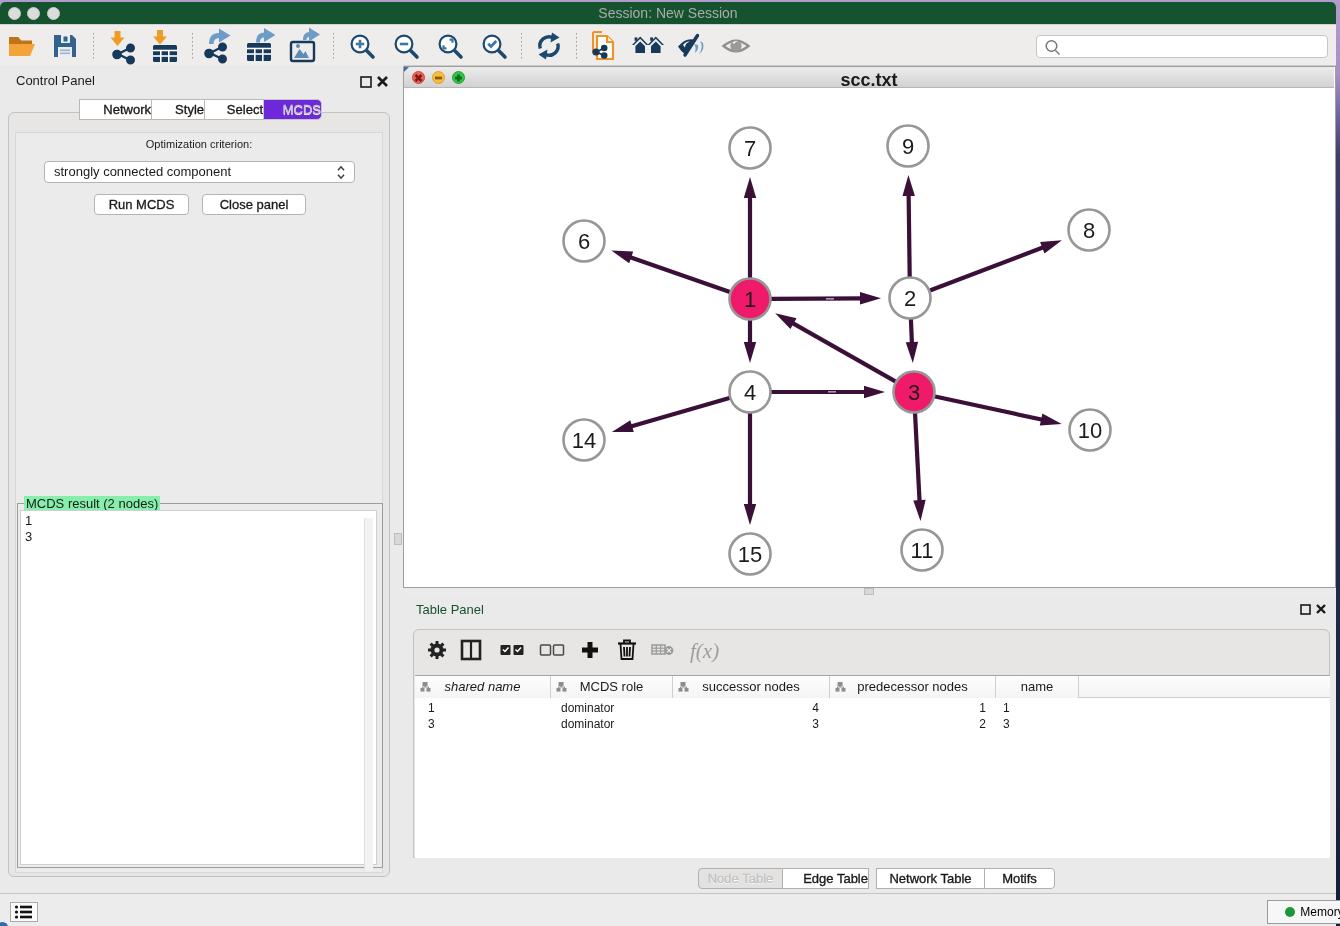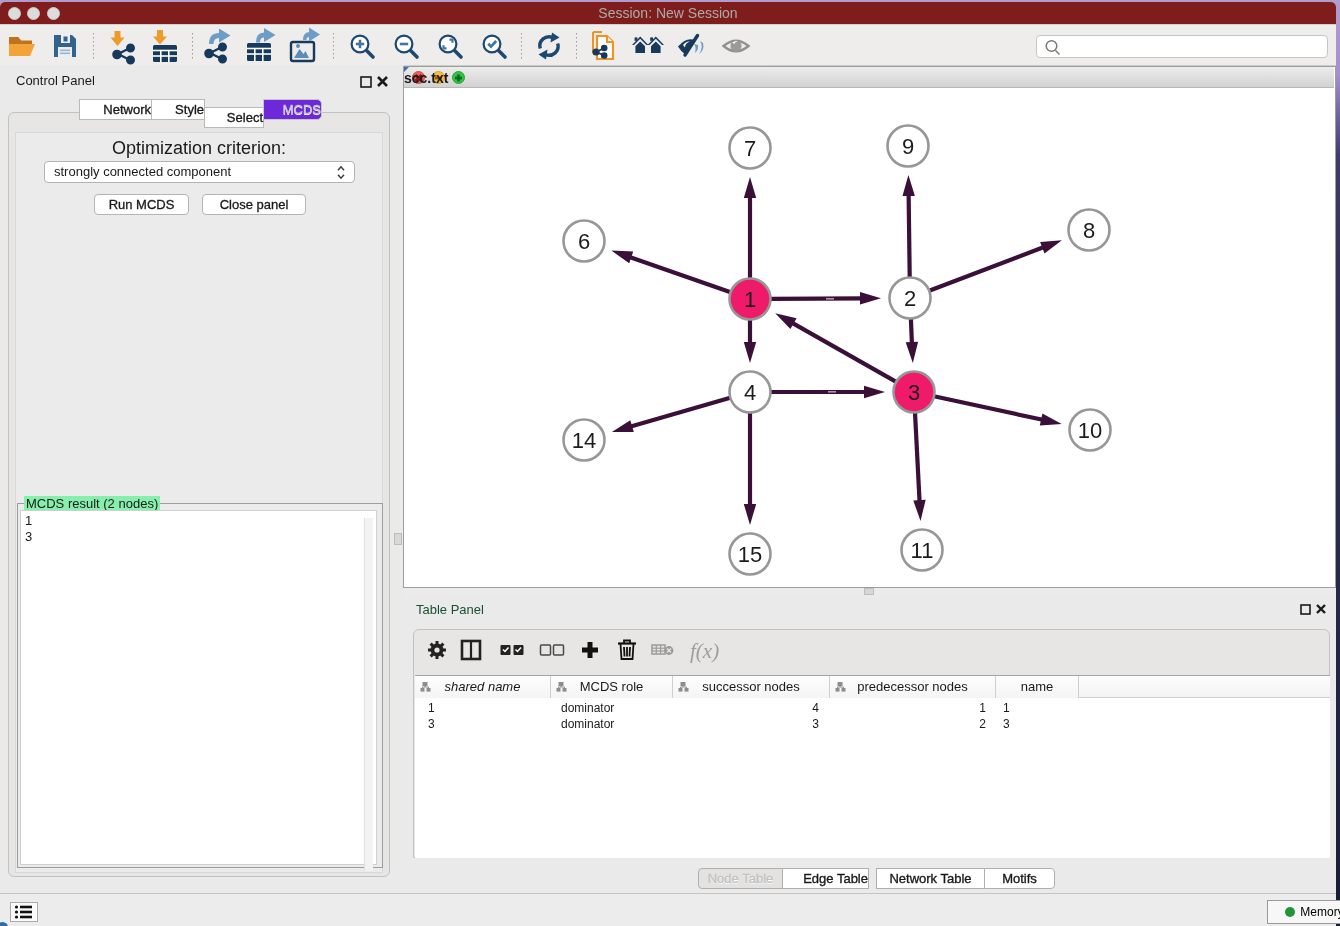--- a/index.html
+++ b/index.html
@@ -4,62 +4,62 @@
 <style>
 * { margin:0; padding:0; box-sizing:border-box; }
 html,body { width:1340px; height:926px; overflow:hidden; }
 body { font-family:"Liberation Sans", sans-serif; position:relative;
   background:linear-gradient(180deg,#b19cce 0px,#a78fc9 75px,#6f64a0 115px,#403c6a 155px,#34315a 260px,#262a4c 550px,#171c36 926px); }
 .abs { position:absolute; }
 #win { position:absolute; left:0; top:2px; width:1336px; height:924px;
   background:#ebebeb; border-radius:5px 5px 0 0; }
 
 #titlebar { position:absolute; left:0; top:0; width:1336px; height:23px;
-  background:#7f1d1d; border-radius:5px 5px 0 0; border-bottom:1px solid #d1d1d1; }
+  background:#14532d; border-radius:5px 5px 0 0; border-bottom:1px solid #d1d1d1; }
 .tl { position:absolute; top:5px; width:13px; height:13px; border-radius:50%;
   background:#dcdcdc; border:1px solid #c9c9c9; }
 #titletext { position:absolute; top:3px; width:100%; text-align:center;
   font-size:14px; color:#ababab; }
 
 #toolbar { position:absolute; left:0; top:23px; width:1336px; height:41px;
   background:#eeedec; border-bottom:1px solid #cbcbcb; }
 #searchbox { position:absolute; left:1036px; top:10px; width:292px; height:23px;
   background:#fff; border:1px solid #c6c6c6; border-radius:4px; }
 
 #cpanel { position:absolute; left:0; top:63px; width:404px; height:828px;
   background:#ebeaea; }
 #cp-title { position:absolute; left:16px; top:8px; font-size:13px; color:#1a1a1a; }
 #cp-outer { position:absolute; left:8px; top:47px; width:382px; height:765px;
   border:1px solid #c2c2c2; border-radius:6px; background:#e7e6e5; }
 .tab { position:absolute; top:34px; height:21px; font-size:13px; color:#1a1a1a; -webkit-text-stroke:0.35px;
   background:#fff; border:1px solid #b9b9b9; text-align:right; line-height:20px; }
 #cp-inner { position:absolute; left:6px; top:19px; width:368px; height:741px;
   background:#ecebeb; border:1px solid #d8d8d8; }
 #optlabel { position:absolute; left:0; top:73px; width:398px; text-align:center;
-  font-size:18px; color:#1a1a1a; }
+  font-size:11px; color:#1a1a1a; }
 #dropdown { position:absolute; left:44px; top:96px; width:311px; height:22px;
   background:#fff; border:1px solid #b4b4b4; border-radius:4px;
   font-size:13px; color:#1a1a1a; line-height:20px; padding-left:9px; }
 .btn { position:absolute; height:21px; background:#fff; border:1px solid #b4b4b4;
   border-radius:4px; font-size:13px; color:#1a1a1a; -webkit-text-stroke:0.3px; text-align:center; line-height:19px; }
 #fieldset { position:absolute; left:17px; top:438px; width:366px; height:365px;
   border:1px solid #9d9d9d; }
 #fieldlegend { position:absolute; left:6px; top:-8px; background:#86efac;
   font-size:13px; color:#1a1a1a; padding:0 2px; }
 #fieldwhite { position:absolute; left:2px; top:6px; width:357px; height:355px;
   background:#fff; border:1px solid #d0d0d0; font-size:13px; color:#1a1a1a; line-height:16px; padding:2px 0 0 4px;}
 #fieldscroll { position:absolute; right:3px; top:7px; width:9px; height:353px;
   background:#f2f2f2; border-left:1px solid #e0e0e0;}
 
 #netframe { position:absolute; left:403px; top:64px; width:933px; height:522px;
   background:#fff; border:1px solid #9e9e9e; }
 #nettitle { position:absolute; left:0; top:0; width:930px; height:21px;
   background:linear-gradient(180deg,#ececec,#d3d2d2); border-bottom:1px solid #b7b7b7; }
-#nettitletext { position:absolute; width:100%; top:3px; 
-  font-size:14px; font-weight:bold; color:#1a1a1a; }
+#nettitletext { position:absolute; width:100%; top:3px; text-align:center;
+  font-size:18px; font-weight:bold; color:#1a1a1a; }
 .mb { position:absolute; top:4px; width:13px; height:13px; border-radius:50%; }
 
 #tpanel { position:absolute; left:404px; top:595px; width:932px; height:296px;
   background:#ebeaea; }
 #tp-title { position:absolute; left:12px; top:5px; font-size:13px; color:#14532d; }
 #tp-box { position:absolute; left:9px; top:32px; width:917px; height:229px;
   border:1px solid #c2c2c2; border-radius:6px 6px 0 0; background:#e7e6e5; }
 #tp-white { position:absolute; left:1px; top:68px; width:915px; height:160px; background:#fff; }
 .hcell { position:absolute; top:0; height:23px; border-right:1px solid #cfcfcf;
   background:linear-gradient(180deg,#fdfdfd,#f4f4f4); font-size:13px; color:#1a1a1a;
@@ -243,21 +243,21 @@
     <div id="cp-title">Control Panel</div>
     <svg width="28" height="16" style="position:absolute;left:360px;top:10px" viewBox="0 0 28 16">
       <rect x="1" y="2" width="10" height="10" fill="none" stroke="#1a1a1a" stroke-width="1.6"></rect>
       <path d="M18 2 L27 11 M27 2 L18 11" stroke="#1a1a1a" stroke-width="2.6"></path>
     </svg>
     <div id="cp-outer">
       <div id="cp-inner"></div>
     </div>
     <div class="tab" style="left:79px;width:73px;">Network</div>
     <div class="tab" style="left:151px;width:54px;">Style</div>
-    <div class="tab" style="left:204px;width:60px;margin-top:8px;">Select</div>
+    <div class="tab" style="left:204px;width:60px;">Select</div>
     <div class="tab" style="left:263px;width:59px;background:#6d28d9;color:#c6c6c6;text-shadow:0 1px 0 #fff;border-radius:0 5px 5px 0;border-color:#c6c6c6;">MCDS</div>
     <div id="optlabel">Optimization criterion:</div>
     <div id="dropdown">strongly connected component
       <svg width="10" height="15" style="position:absolute;right:8px;top:3px" viewBox="0 0 10 15">
         <path d="M2 5.2 L5 1.8 L8 5.2 M2 9.8 L5 13.2 L8 9.8" fill="none" stroke="#3c3c3c" stroke-width="1.5"></path>
       </svg>
     </div>
     <div class="btn" style="left:94px;top:129px;width:95px;text-align:center;">Run MCDS</div>
     <div class="btn" style="left:202px;top:129px;width:104px;">Close panel</div>
     <div id="fieldset">

